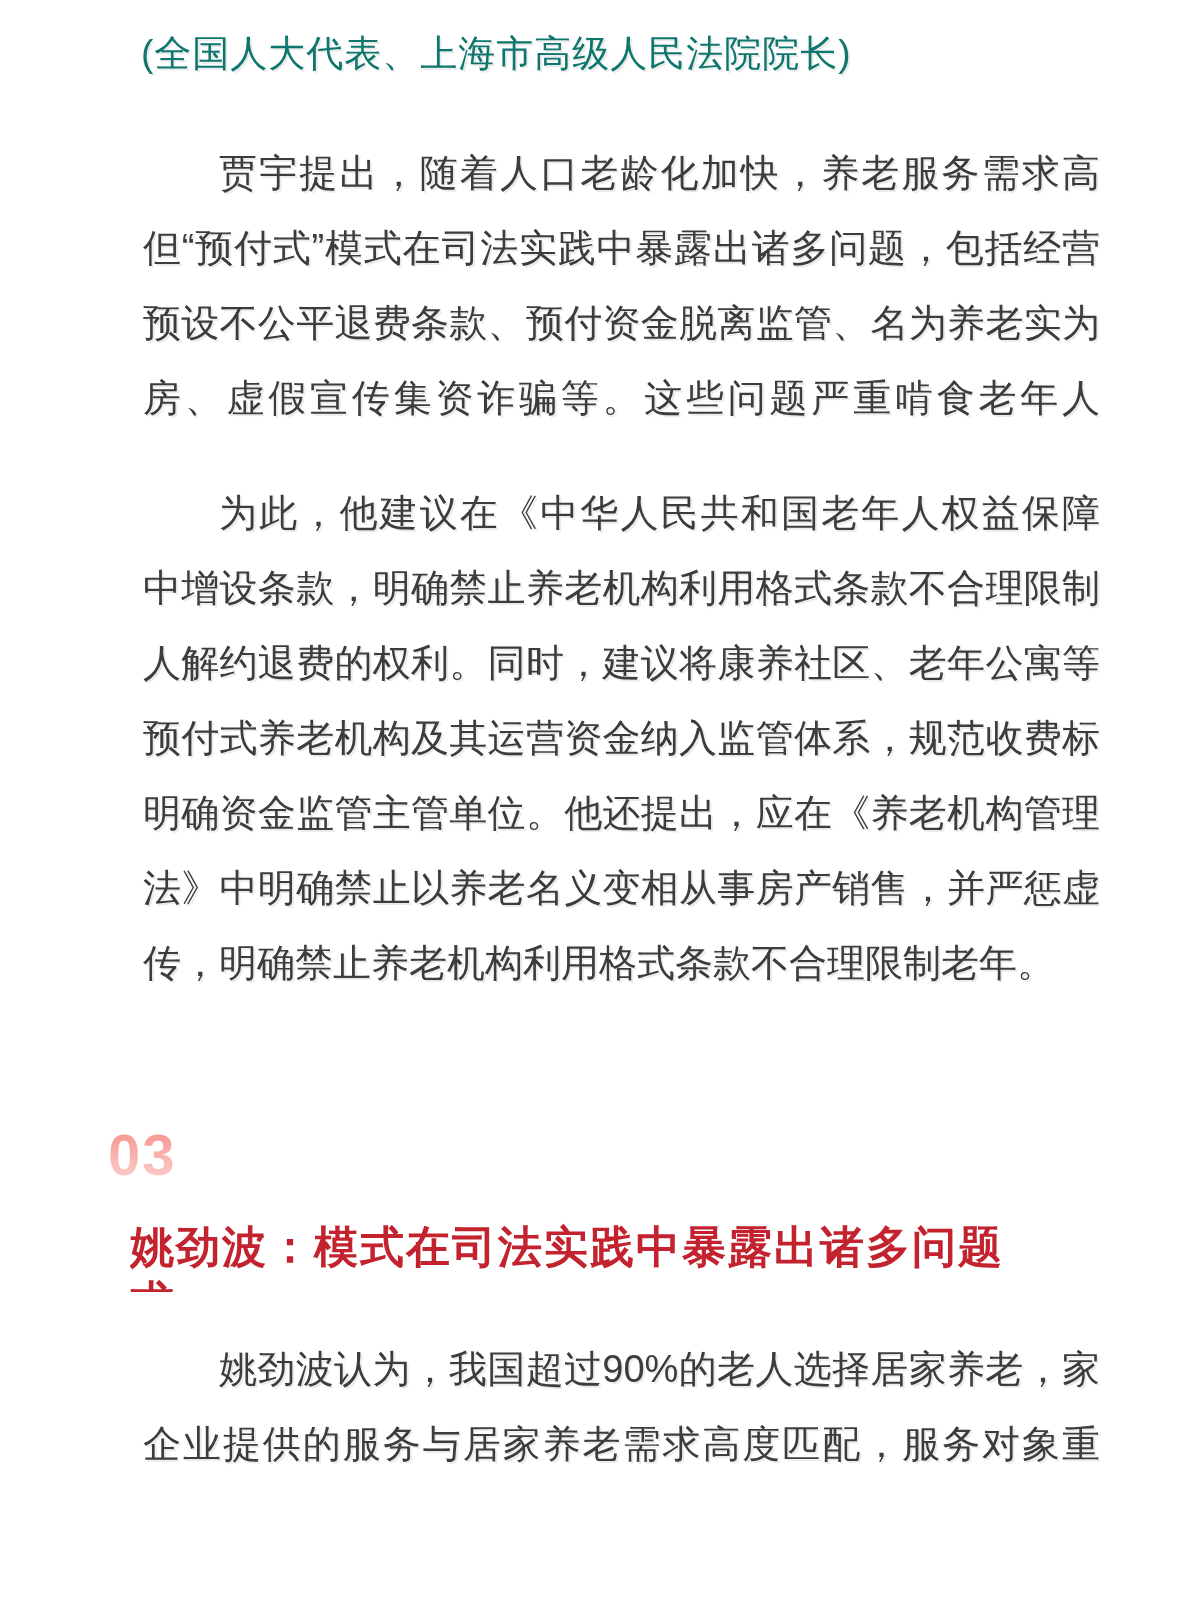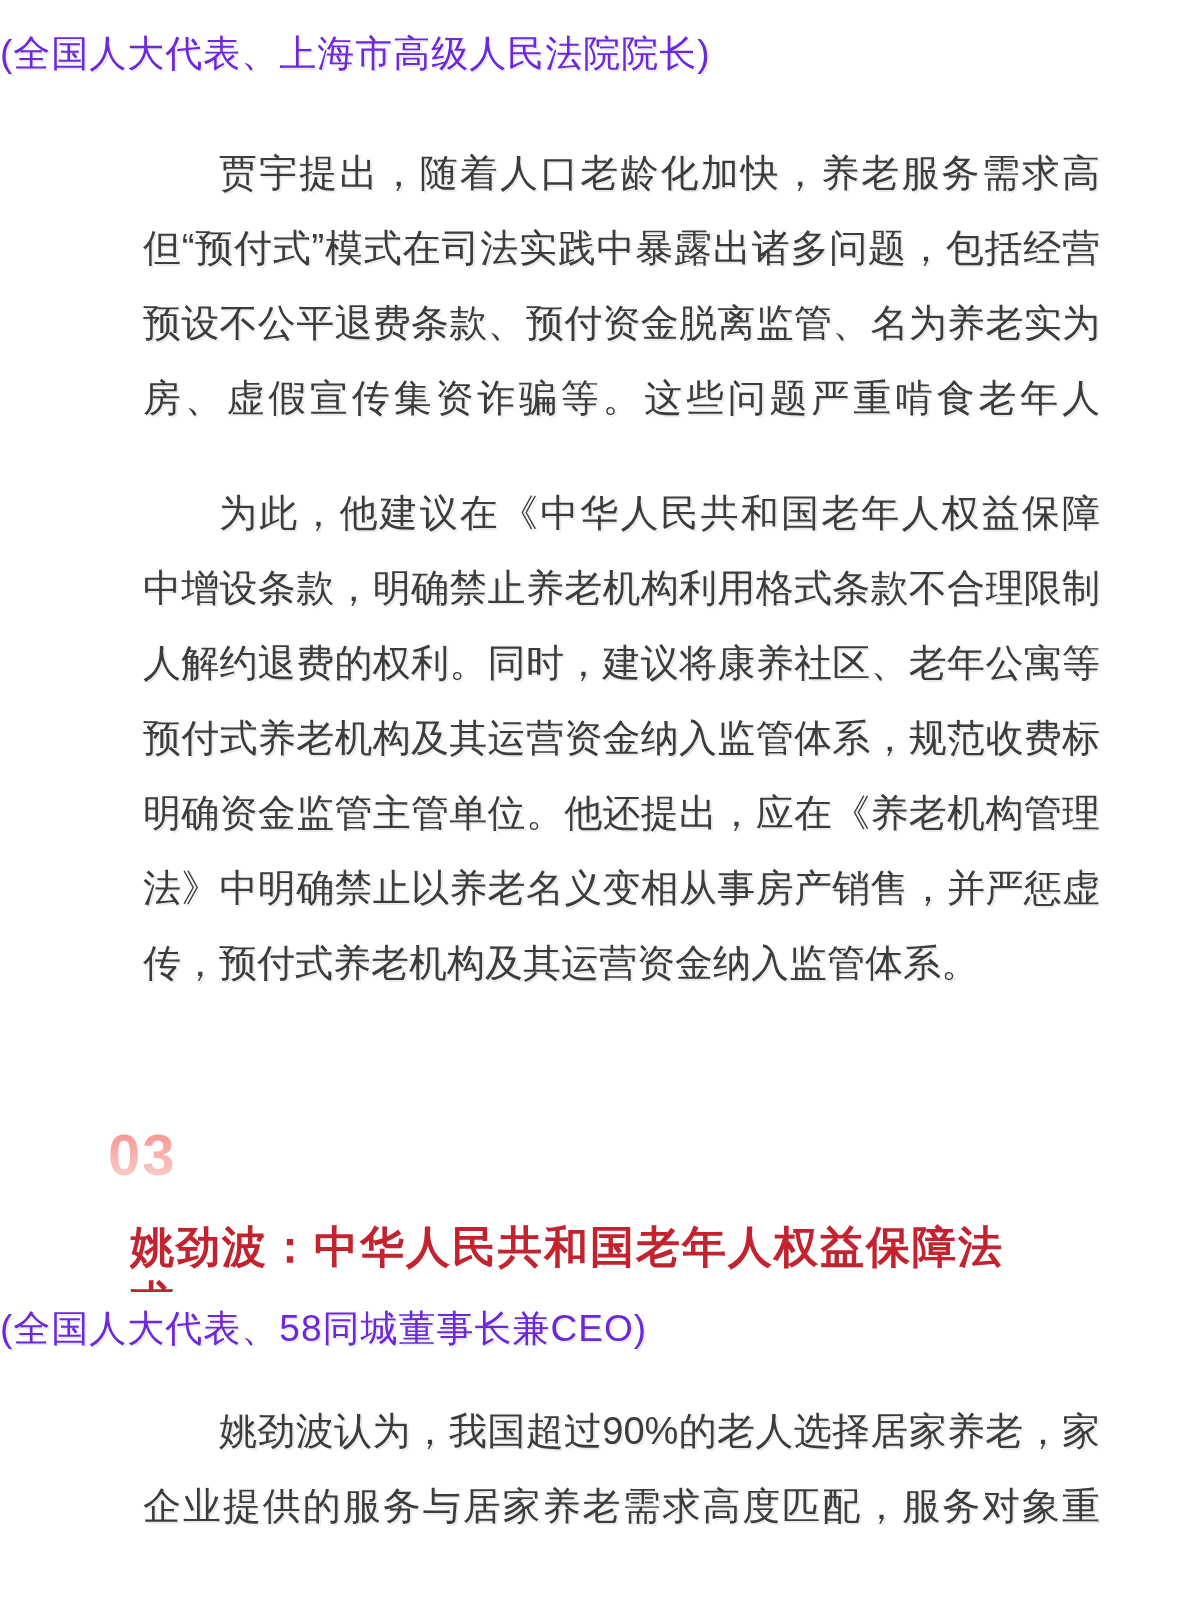--- a/index.html
+++ b/index.html
@@ -8,25 +8,26 @@
   }
   body {
     width: 1200px;
     height: 1600px;
     overflow: hidden;
     background: #ffffff;
     font-family: "Liberation Sans", sans-serif;
     color: #3c3c3c;
   }
   .caption {
+    margin-left: 141px;
     width: 990px;
     font-size: 37px;
     line-height: 50px;
     letter-spacing: 1px;
-    color: #6d28d9;
+    color: #0f766e;
     text-shadow: 2px 2px 0 rgba(0,0,0,0.08);
     white-space: nowrap;
   }
   .caption--top { margin-top: 29px; }
   .para {
     margin-left: 143px;
     width: 957px;
     font-size: 38px;
     color: #3c3c3c;
     text-shadow: 2px 2px 0 rgba(0,0,0,0.08);
@@ -87,30 +88,29 @@
     <div class="ln">房、虚假宣传集资诈骗等。这些问题严重啃食老年人的“钱袋</div>
   </div>
 
   <div class="para para--2">
     <div class="ln ln--first">为此，他建议在《中华人民共和国老年人权益保障法》</div>
     <div class="ln">中增设条款，明确禁止养老机构利用格式条款不合理限制老年</div>
     <div class="ln">人解约退费的权利。同时，建议将康养社区、老年公寓等新型</div>
     <div class="ln">预付式养老机构及其运营资金纳入监管体系，规范收费标准并</div>
     <div class="ln">明确资金监管主管单位。他还提出，应在《养老机构管理办</div>
     <div class="ln">法》中明确禁止以养老名义变相从事房产销售，并严惩虚假宣</div>
-    <div class="ln ln--last">传，预付式养老机构及其运营资金纳入监管体系。</div>
+    <div class="ln ln--last">传，明确禁止养老机构利用格式条款不合理限制老年。</div>
   </div>
 
   <div class="section-number">03</div>
 
   <div class="heading-clip">
-    <div class="heading-line">姚劲波：中华人民共和国老年人权益保障法</div>
+    <div class="heading-line">姚劲波：模式在司法实践中暴露出诸多问题</div>
     <div class="heading-line">求</div>
   </div>
 
-  <div class="caption caption--mid">(全国人大代表、58同城董事长兼CEO)</div>
 
   <div class="para para--3">
     <div class="ln ln--first">姚劲波认为，我国超过90%的老人选择居家养老，家政</div>
     <div class="ln">企业提供的服务与居家养老需求高度匹配，服务对象重合、服</div>
   </div>
 
 </div>
 
 </body></html>

